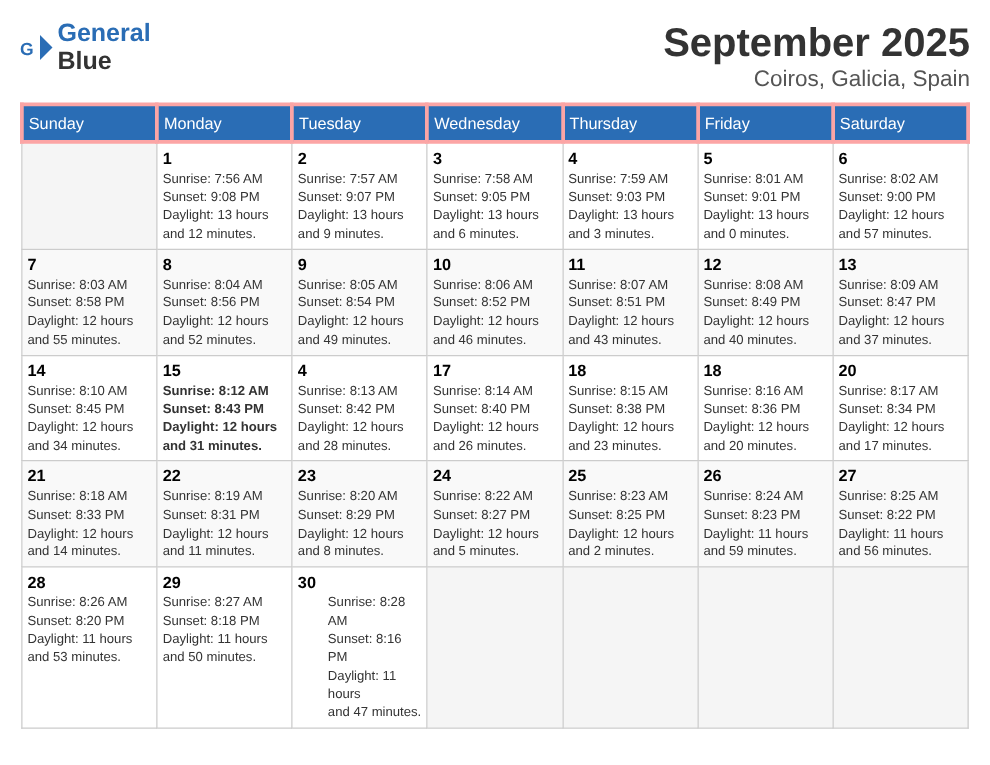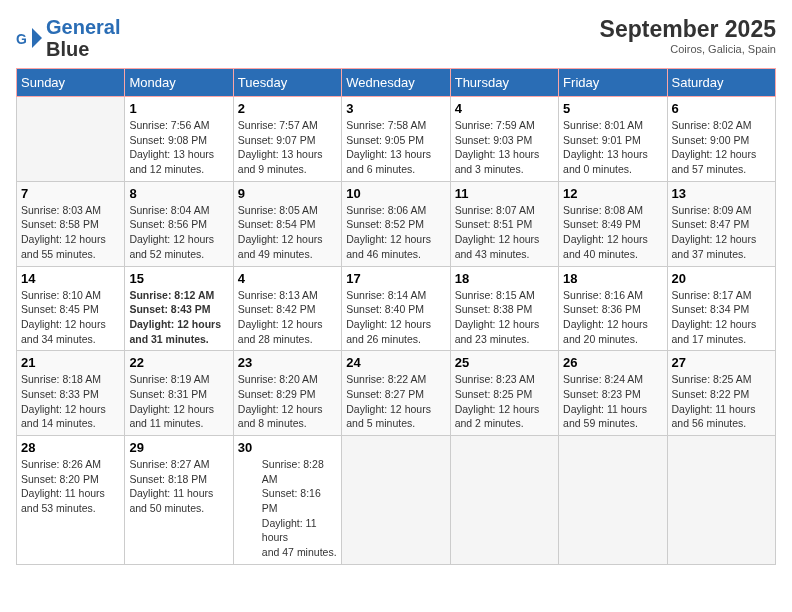--- a/index.html
+++ b/index.html
@@ -22,41 +22,41 @@
     }
     .logo-icon {
       width: 28px;
       height: 28px;
       margin-right: 2px;
     }
     .title-block {
       text-align: right;
     }
     .month-title {
-      font-size: 23px;
+      font-size: 32px;
       font-weight: bold;
       color: #333;
     }
     .location {
-      font-size: 11px;
+      font-size: 18px;
       color: #555;
     }
     table {
       width: 100%;
       border-collapse: collapse;
       font-size: 11px;
     }
     thead tr th {
       background-color: #2a6db5;
       color: #fff;
       padding: 6px 4px;
       text-align: left;
       font-size: 13px;
       font-weight: normal;
-      border: 1px solid #fca5a5;
+      border: 3px solid #fca5a5;
     }
     tbody tr td {
       border: 1px solid #ccc;
       vertical-align: top;
       padding: 4px;
       width: 14.28%;
       min-height: 80px;
     }
     .day-num {
       font-size: 13px;

